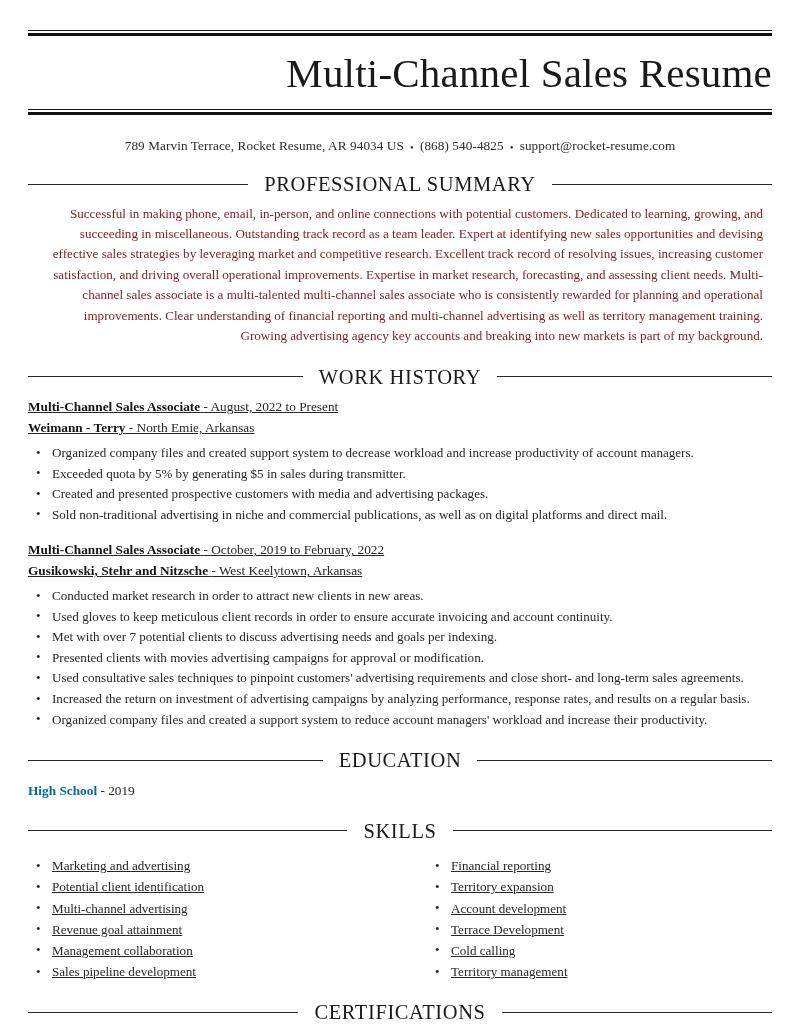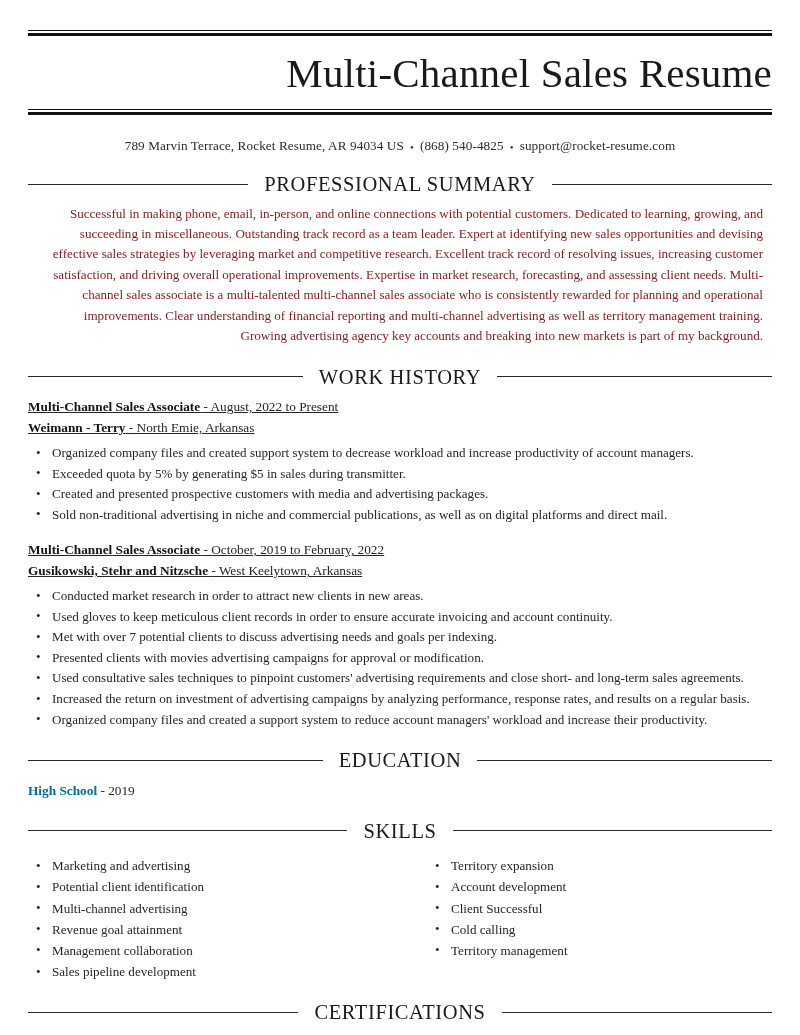--- a/index.html
+++ b/index.html
@@ -144,20 +144,21 @@
   }
   .skills-cols .col {
     width: 50%;
     box-sizing: border-box;
   }
   .skills-cols .col.right {
     padding-left: 27px;
   }
   .skills-cols ul.bullets > li {
     line-height: 1.62;
+    text-decoration: underline;
   }
 </style>
 </head>
 <body>
 
 <div class="page">
 
   <div class="header-rule-top"></div>
   <h1 class="resume-title">Multi-Channel Sales Resume</h1>
   <div class="header-rule-bottom"></div>
@@ -239,23 +240,24 @@
         <li>Marketing and advertising</li>
         <li>Potential client identification</li>
         <li>Multi-channel advertising</li>
         <li>Revenue goal attainment</li>
         <li>Management collaboration</li>
         <li>Sales pipeline development</li>
       </ul>
     </div>
     <div class="col right">
       <ul class="bullets">
+        <li>Financial reporting</li>
         <li>Territory expansion</li>
         <li>Account development</li>
-        <li>Client Successful</li>
+        <li>Terrace Development</li>
         <li>Cold calling</li>
         <li>Territory management</li>
       </ul>
     </div>
   </div>
 
   <div class="section-head">
     <span class="rule"></span>
     <span class="section-title">CERTIFICATIONS</span>
     <span class="rule"></span>

